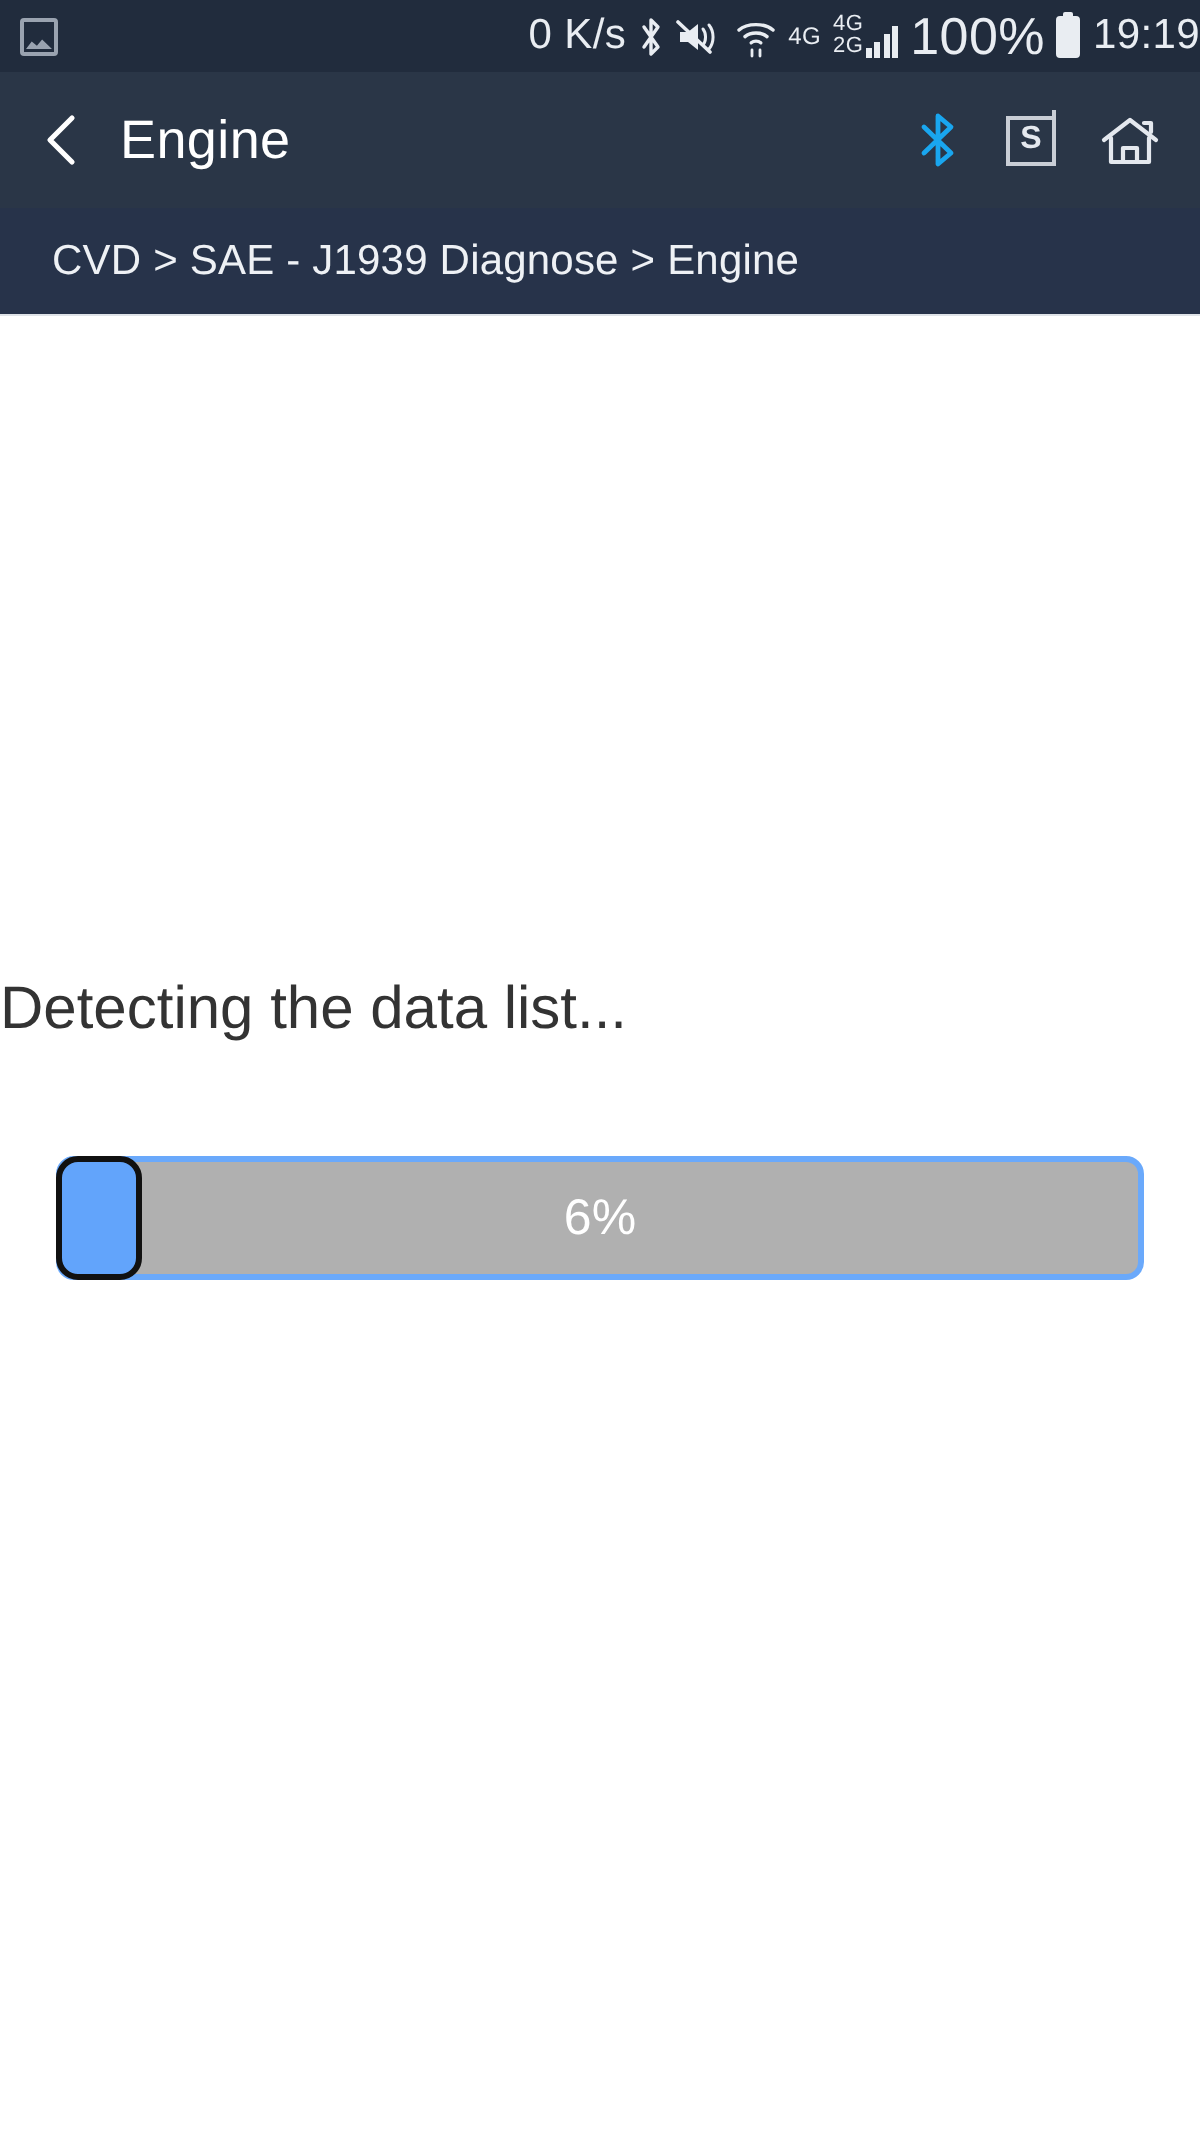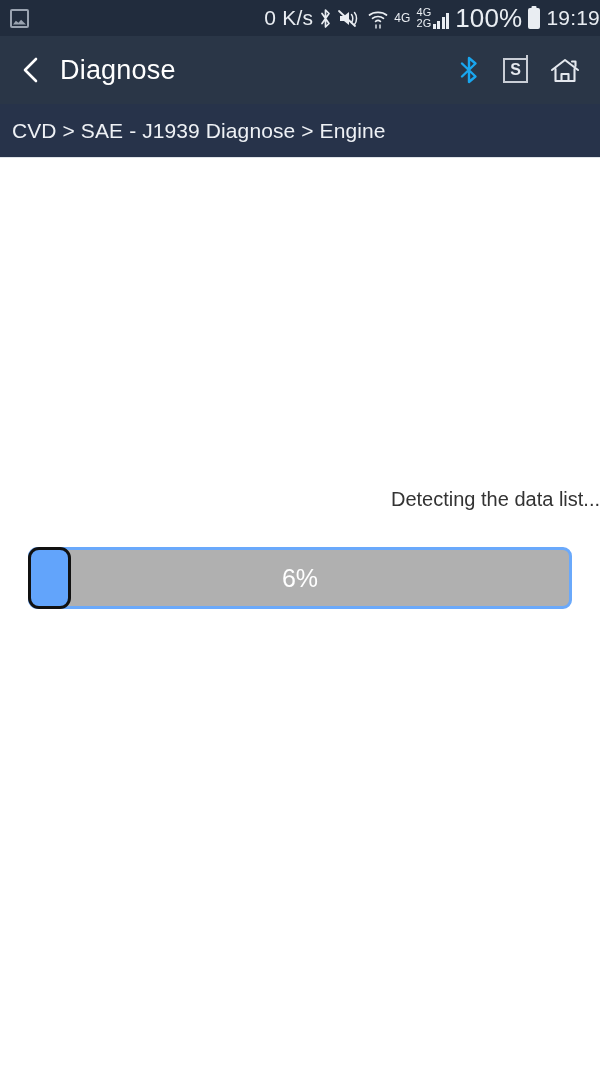--- a/index.html
+++ b/index.html
@@ -181,21 +181,21 @@
     background: #c9ced6;
   }
   .home-icon { width: 30px; height: 27px; display: block; cursor: pointer; }
 
   
   .breadcrumb-bar {
     height: 54px;
     background: #27334a;
     display: flex;
     align-items: center;
-    padding: 0 12px;
+    padding: 0 26px;
     box-sizing: border-box;
     border-bottom: 1px solid #dfe3e8;
   }
   .breadcrumb-text {
     color: #eef1f5;
     font-size: 21px;
     font-weight: 400;
     letter-spacing: 0.1px;
   }
 
@@ -205,25 +205,25 @@
     height: calc(1066px - 36px - 68px - 55px);
     background: #ffffff;
   }
   .loading-block {
     position: absolute;
     top: 330px;
     left: 0;
     right: 0;
   }
   .loading-message {
-    text-align: right;
+    text-align: left;
     color: #333333;
-    font-size: 20px;
+    font-size: 30px;
     font-weight: 400;
-    margin-bottom: 36px;
+    margin-bottom: 56px;
   }
 
   
   .progress-wrap {
     margin: 0 28px;
     position: relative;
     height: 62px;
   }
   .progress-track {
     position: absolute;
@@ -329,21 +329,21 @@
     <span class="clock">19:19</span>
   </div>
 </div>
 
 <div class="header">
   <span>
     <svg class="back-chevron" viewBox="0 0 26 30" aria-hidden="true">
       <path d="M18 4 L7 15 L18 26" fill="none" stroke="#ffffff" stroke-width="2.6" stroke-linecap="round" stroke-linejoin="round"></path>
     </svg>
   </span>
-  <span class="header-title">Diagnose</span>
+  <span class="header-title">Engine</span>
 
   <div class="header-actions">
     <span>
       <svg class="bt-header" viewBox="0 0 24 30" aria-hidden="true">
         <path d="M5 8.5 L18.5 21.5 L12 27 L12 3 L18.5 8.5 L5 21.5" fill="none" stroke="#19a6ef" stroke-width="2.4" stroke-linejoin="round" stroke-linecap="round"></path>
       </svg>
     </span>
     <span class="s-box">
       <span>S</span>
     </span>

